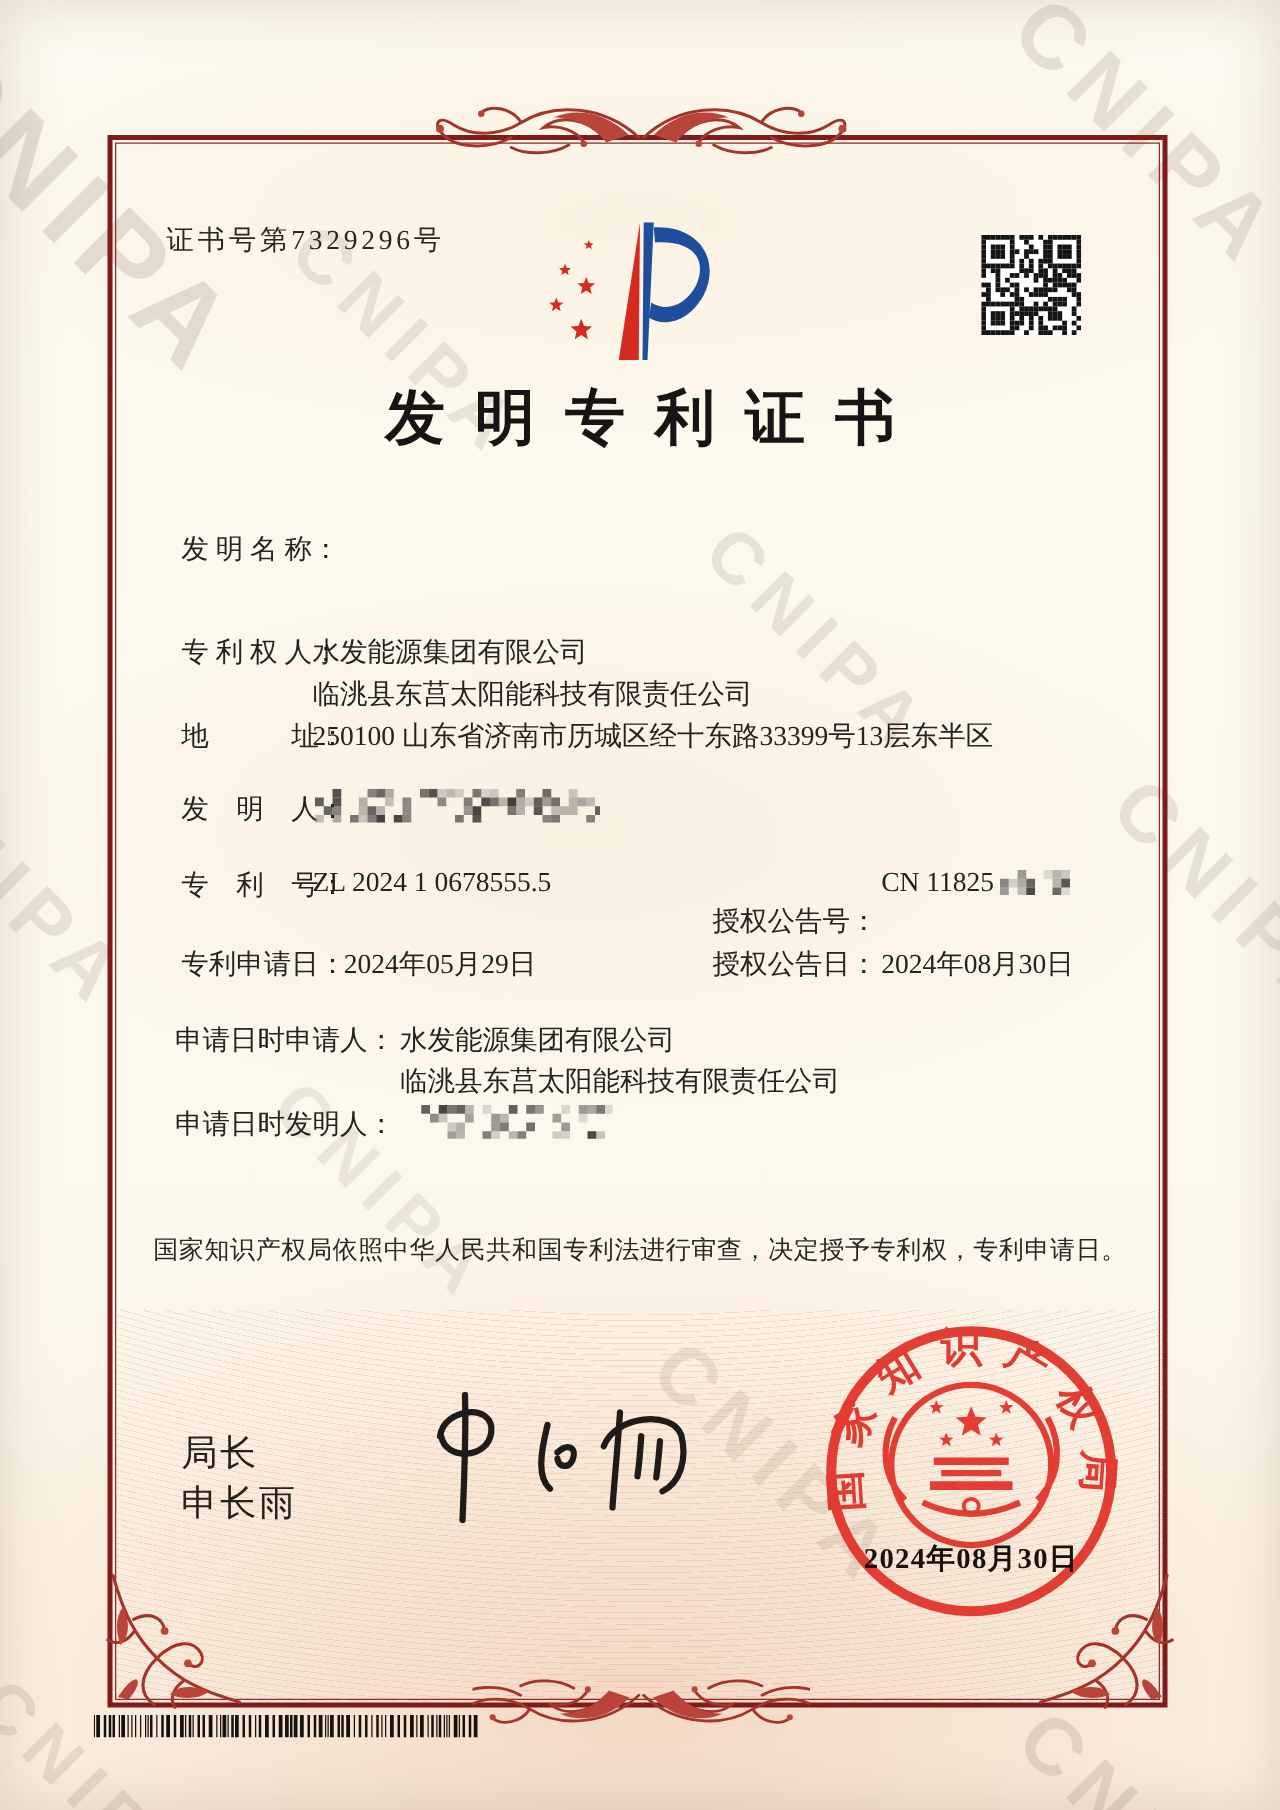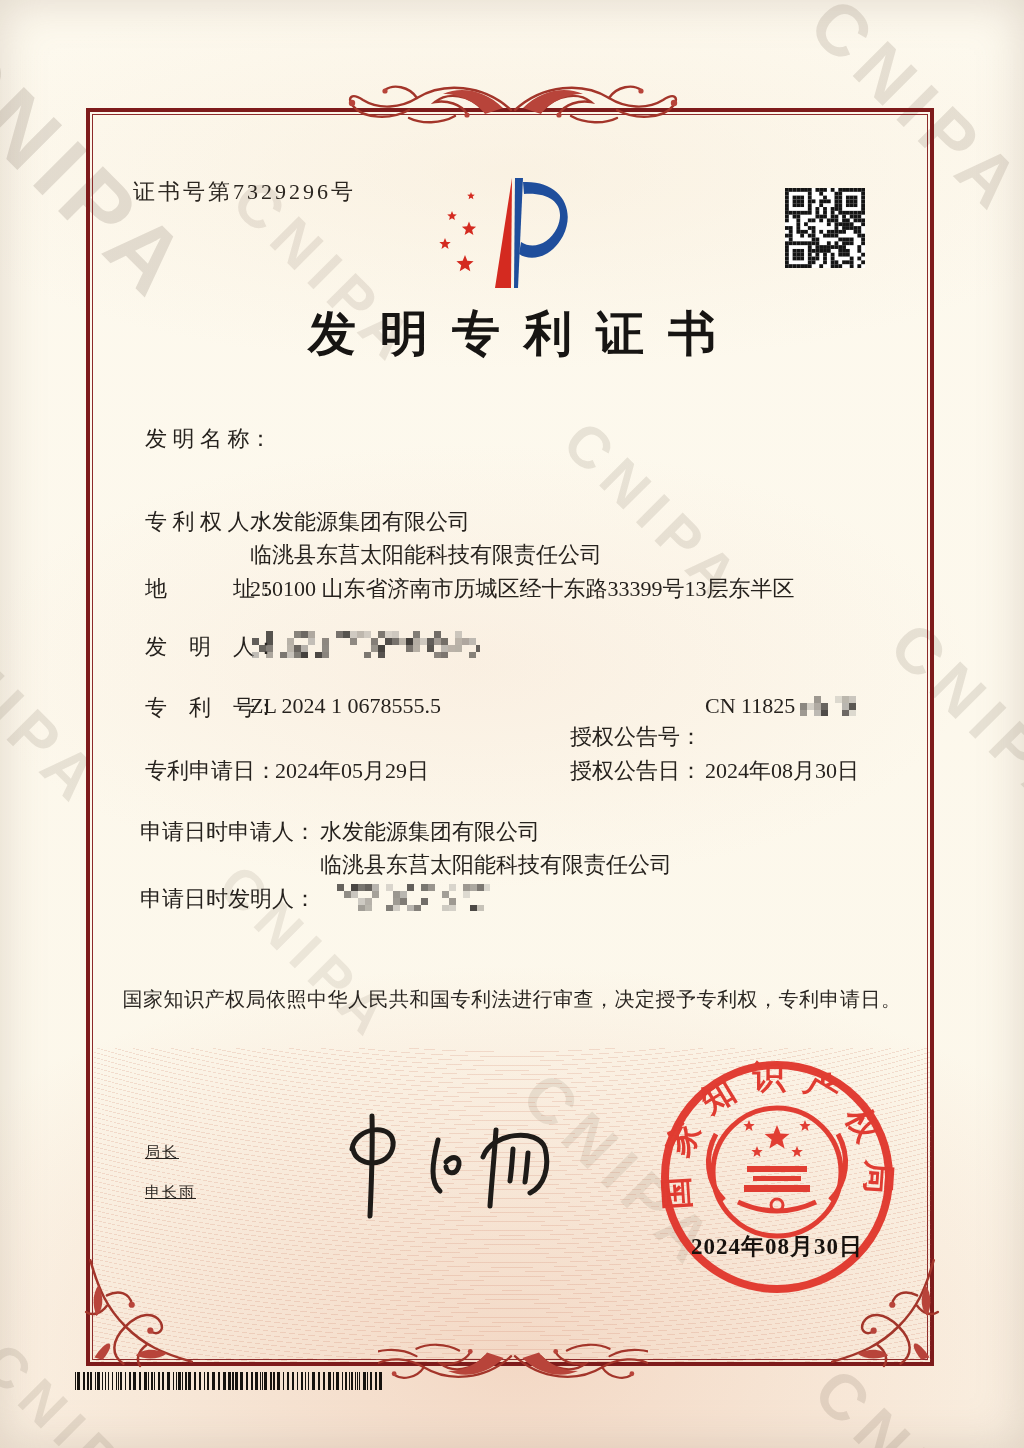--- a/index.html
+++ b/index.html
@@ -26,21 +26,21 @@
   .wm{position:absolute;font-family:"Liberation Sans","DejaVu Sans",sans-serif;font-weight:700;
     letter-spacing:10px;transform:rotate(45deg);transform-origin:left top;
     white-space:nowrap;pointer-events:none;}
   
   .certno{font-size:22px;letter-spacing:3px;color:#2b2620;}
   .title{left:0;top:302px;width:1024px;text-align:center;font-size:48px;font-weight:700;
     letter-spacing:24px;padding-left:24px;box-sizing:border-box;color:#171513;}
   .lbl,.val{font-size:22px;color:#26221e;}
   .qrcap{font-size:18px;font-weight:700;letter-spacing:3px;color:#93342a;}
   .stmt{left:100px;width:824px;text-align:center;font-size:20px;letter-spacing:.5px;color:#2a2622;}
-  .sig-label{font-size:15px;letter-spacing:2px;color:#26221e;text-decoration:underline;}
+  .sig-label{font-size:29px;letter-spacing:2px;color:#26221e;}
   .seal-date{left:652px;top:1231px;width:250px;text-align:center;font-size:23px;
     letter-spacing:1px;color:#17120e;font-weight:600;}
   .footer-page{left:0;top:1315px;width:1024px;text-align:center;font-size:20px;color:#33302c;}
   .pixelate{position:absolute;overflow:hidden;}
   .pixelate i{display:block;}
   .px-inline{position:relative;display:inline-block;width:56px;height:20px;
     vertical-align:-3px;margin-left:5px;overflow:hidden;}
   svg{display:block;}
 </style>
 </head>

